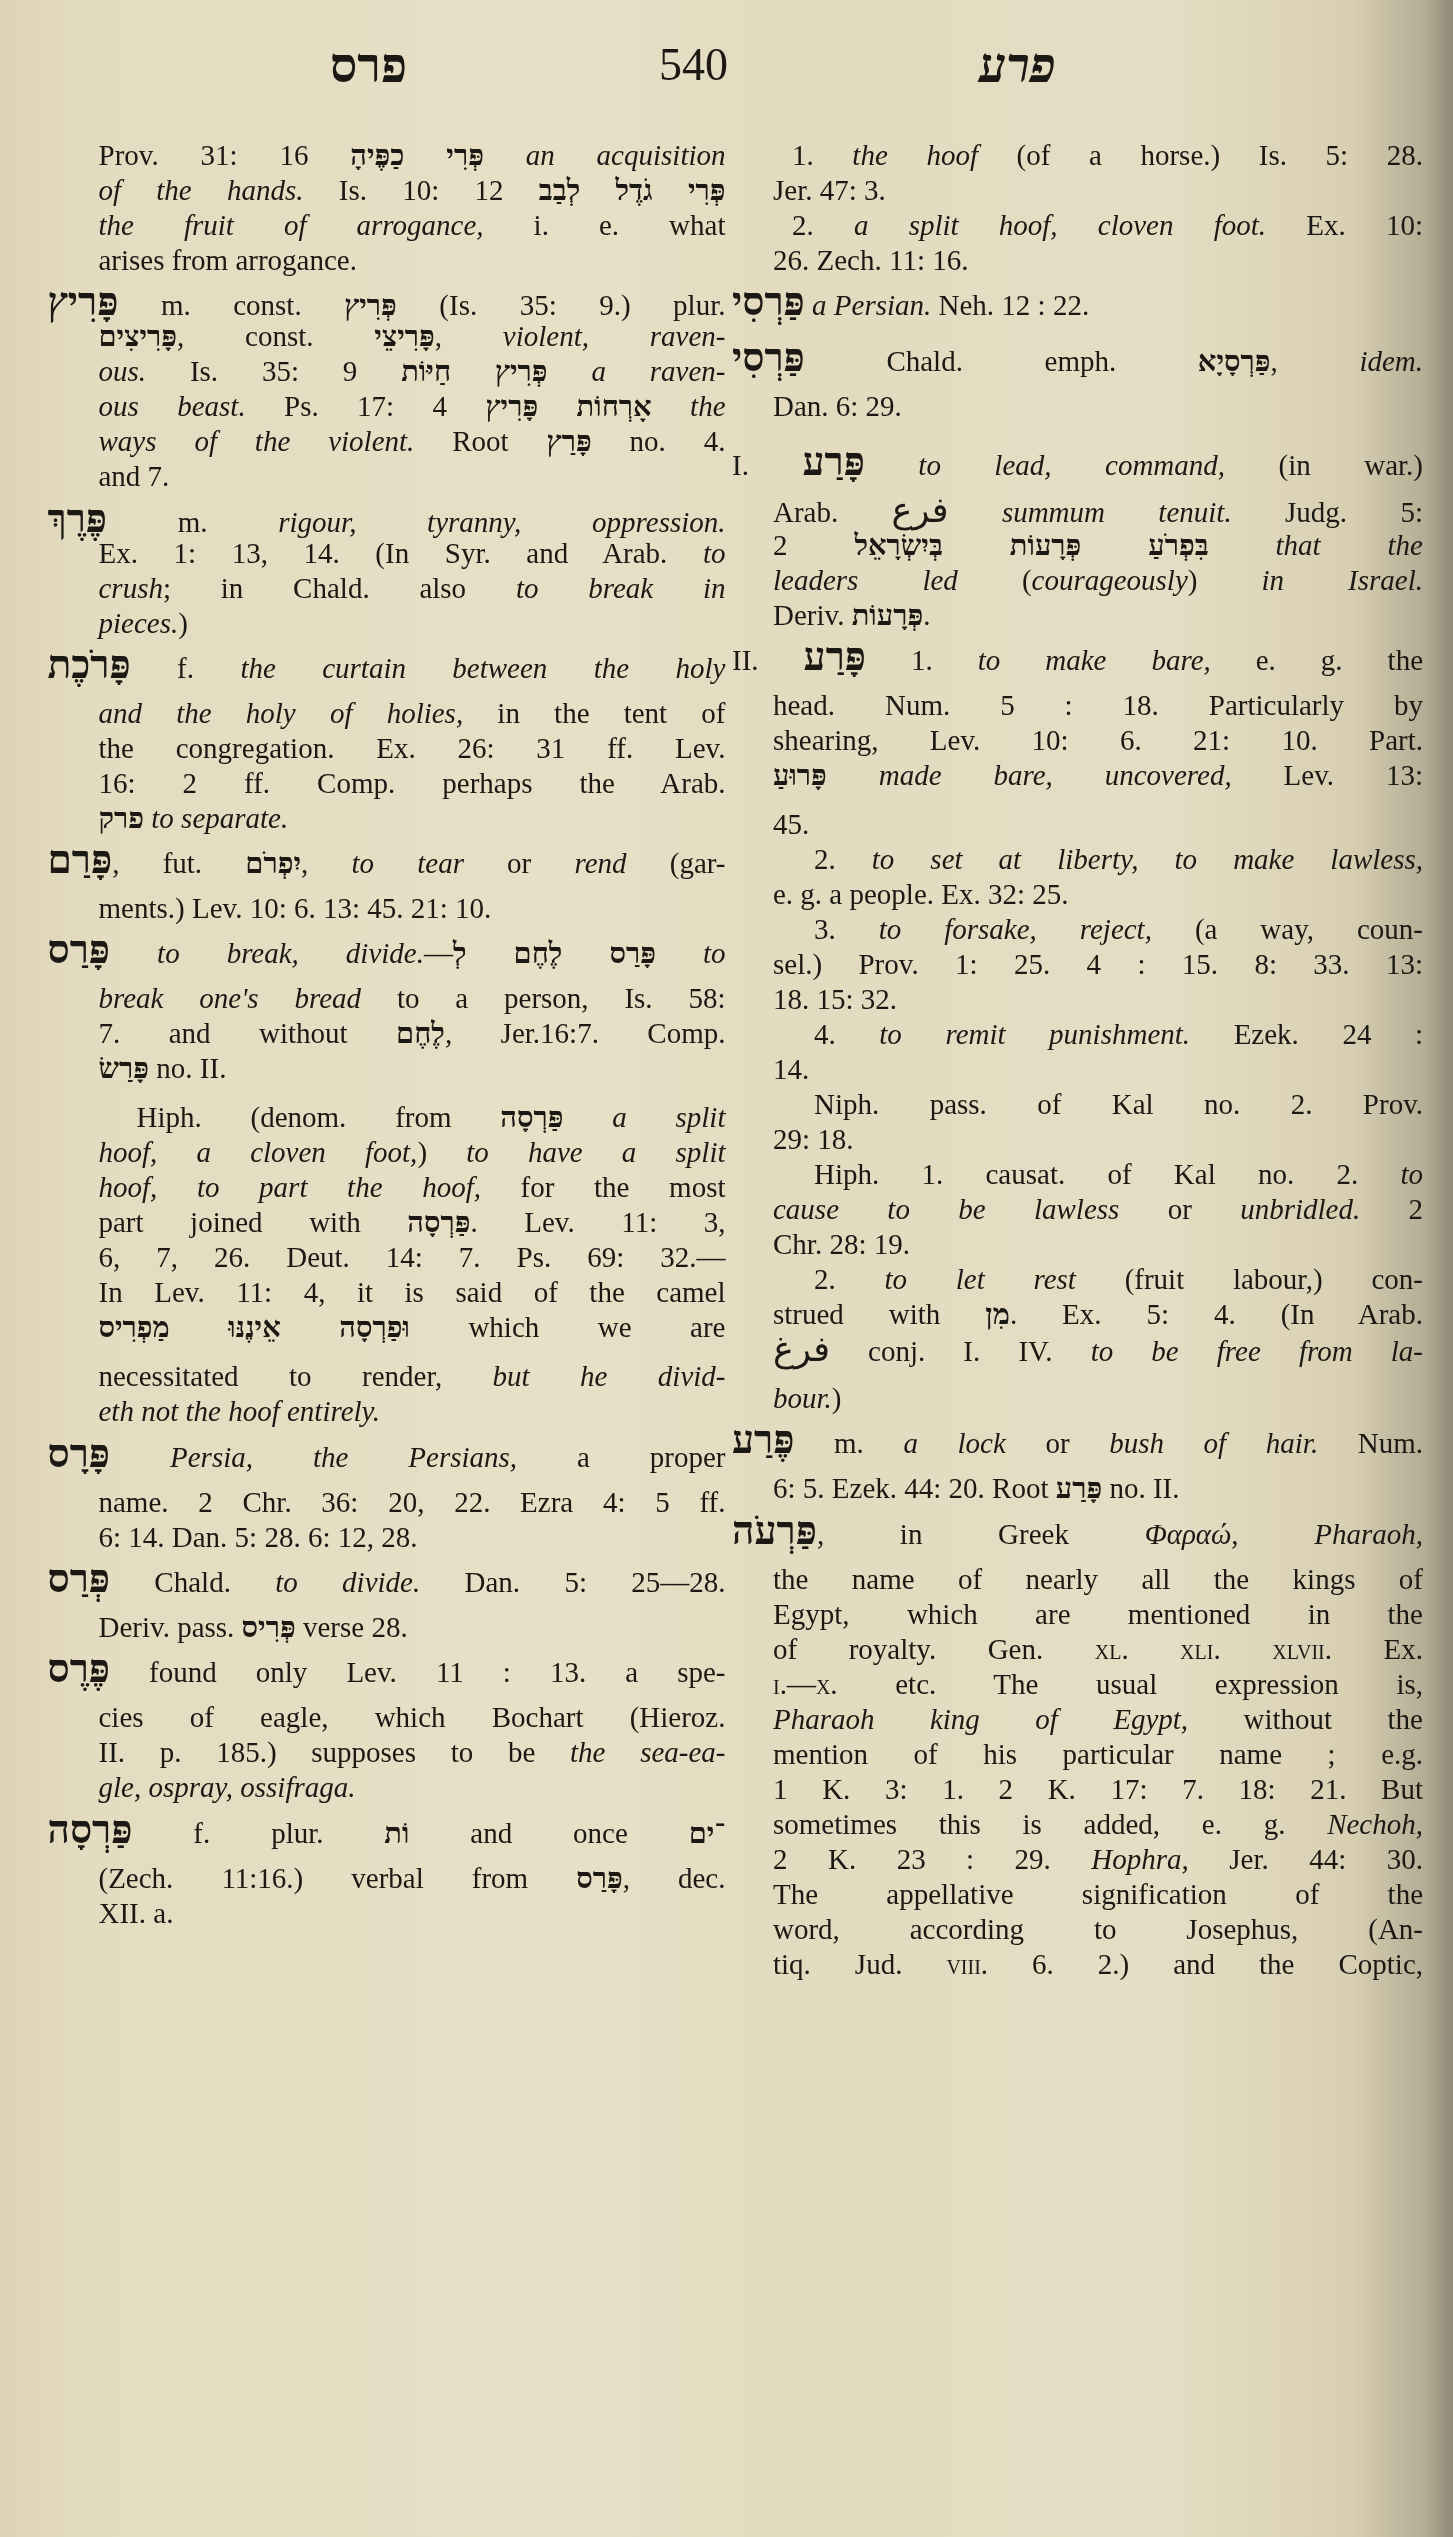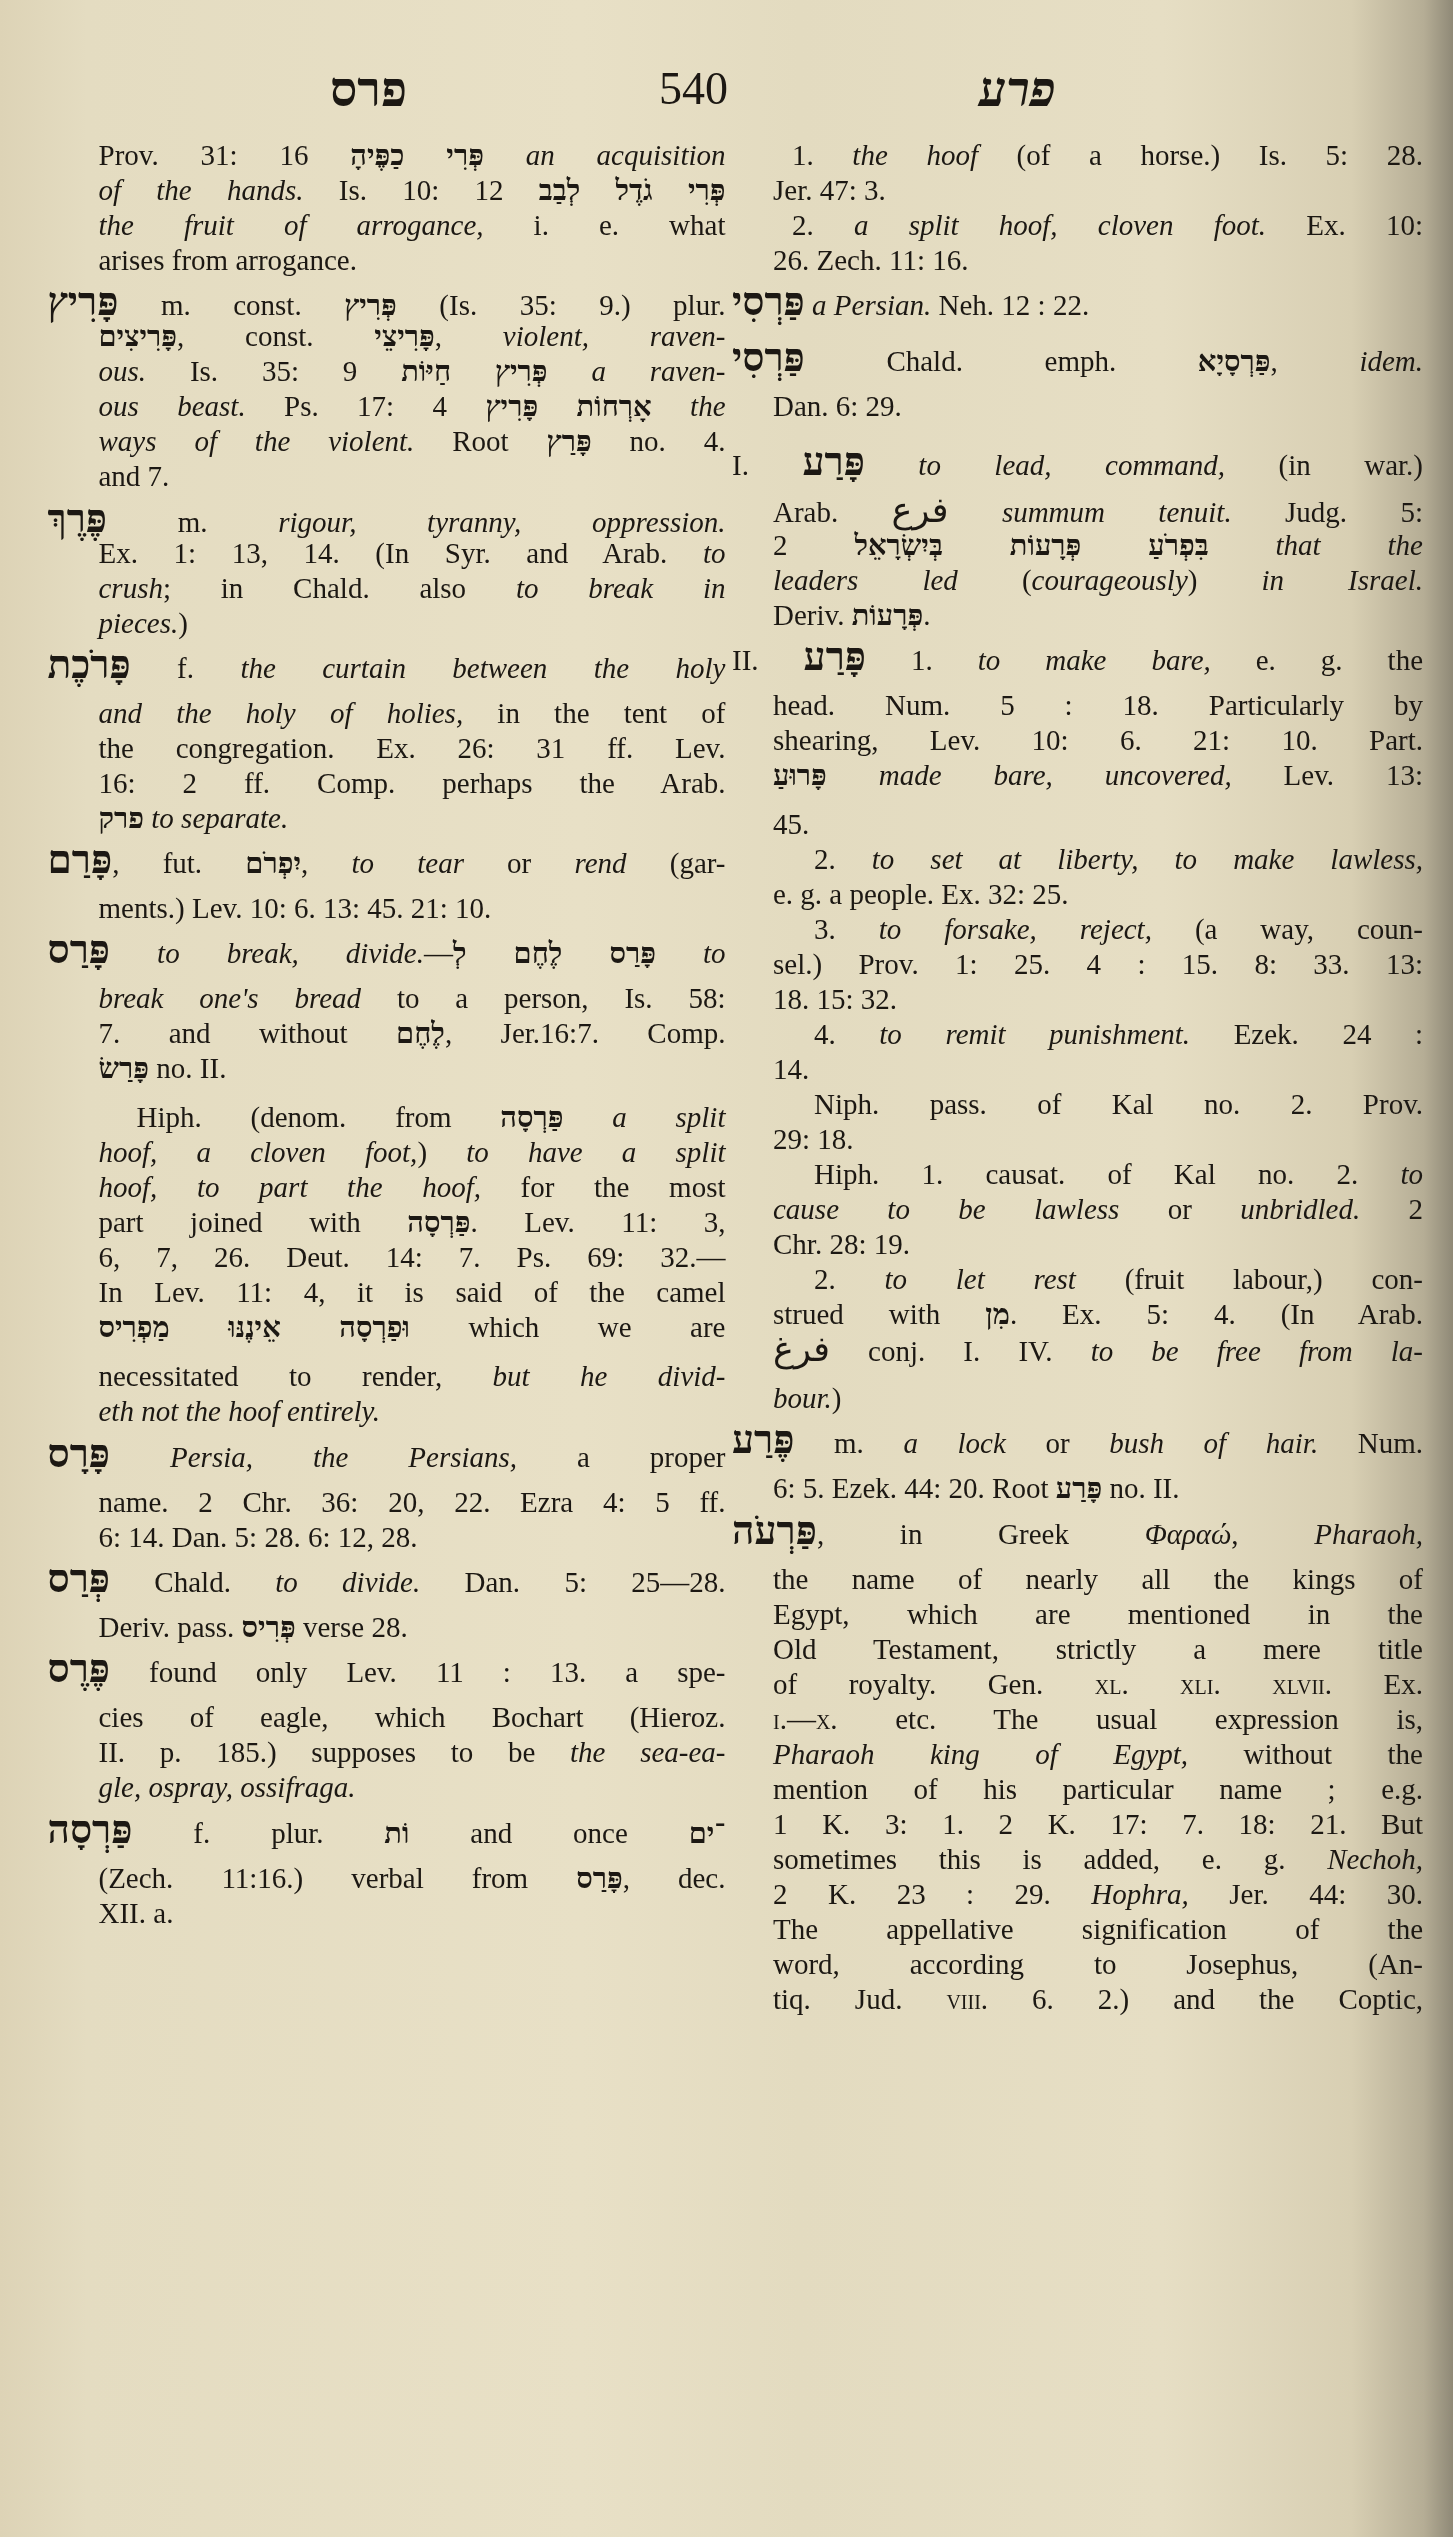--- a/index.html
+++ b/index.html
@@ -3,21 +3,21 @@
 <meta charset="utf-8">
 <style>
   html, body { margin:0; padding:0; }
   body {
     width:1454px; height:2538px; overflow:hidden;
     background: linear-gradient(90deg, #ddd3b6 0%, #e4dcc1 6%, #e8e0c6 40%, #e3dbc0 55%, #e6dec4 80%, #d8cfb3 93%, #b5ad95 98%, #8f8977 100%);
     font-family: "Liberation Serif", "DejaVu Serif", serif;
     color:#1c1813;
     position:relative;
   }
-  .page-header { position:absolute; top:60px; left:0; width:1248px; height:76px;text-align:center; }
+  .page-header { position:absolute; top:36px; left:0; width:1248px; height:76px;text-align:center; }
   .hdr { position:absolute; top:6.3px; font-size:48px; font-weight:bold; line-height:1; }
   .hdr-left { left:330px; }
   .hdr-num { left:659px; font-weight:normal; font-size:46px; }
   .hdr-right { left:979px;font-style:italic; }
   .col { position:absolute; top:138px; font-size:29px; line-height:35px;margin-left:19px; }
   .col-left { left:28.5px; width:678px; }
   .col-right { left:713px; width:691px; }
   .entry { position:relative; margin:0 0 6.3px 0; }
   .line { display:block; white-space:nowrap; text-align:justify; text-align-last:justify; height:35px; }
   .line.last { text-align-last:left; }
@@ -188,21 +188,20 @@
     <span class="line"><span class="hw">פֶּרַע</span><span> m. </span><span class="it">a lock</span><span> or </span><span class="it">bush of hair.</span><span> Num.</span></span>
     <span class="gap"></span>
     <span class="line last" style="padding-left:41px"><span>6: 5. Ezek. 44: 20. Root </span><span class="he">פָּרַע</span><span> no. II.</span></span>
   </div>
 
   <div class="entry">
     <span class="line"><span class="hw">פַּרְעֹה</span><span>, in Greek </span><span class="it">Φαραώ</span><span>, </span><span class="it">Pharaoh,</span></span>
     <span class="gap"></span>
     <span class="line" style="padding-left:41px"><span>the name of nearly all the kings of</span></span>
     <span class="line" style="padding-left:41px"><span>Egypt, which are mentioned in the</span></span>
-    <span class="line" style="padding-left:41px"><span>Old Testament, strictly a mere title</span></span>
     <span class="line" style="padding-left:41px"><span>of royalty. Gen. </span><span class="sc">xl. xli. xlvii.</span><span> Ex.</span></span>
     <span class="line" style="padding-left:41px"><span class="sc">i.—x.</span><span> etc. The usual expression is,</span></span>
     <span class="line" style="padding-left:41px"><span class="it">Pharaoh king of Egypt,</span><span> without the</span></span>
     <span class="line" style="padding-left:41px"><span>mention of his particular name ; e.g.</span></span>
     <span class="line" style="padding-left:41px"><span>1 K. 3: 1. 2 K. 17: 7. 18: 21. But</span></span>
     <span class="line" style="padding-left:41px"><span>sometimes this is added, e. g. </span><span class="it">Nechoh,</span></span>
     <span class="line" style="padding-left:41px"><span>2 K. 23 : 29. </span><span class="it">Hophra,</span><span> Jer. 44: 30.</span></span>
     <span class="line" style="padding-left:41px"><span>The appellative signification of the</span></span>
     <span class="line" style="padding-left:41px"><span>word, according to Josephus, (An-</span></span>
     <span class="line" style="padding-left:41px"><span>tiq. Jud. </span><span class="sc">viii.</span><span> 6. 2.) and the Coptic,</span></span>

